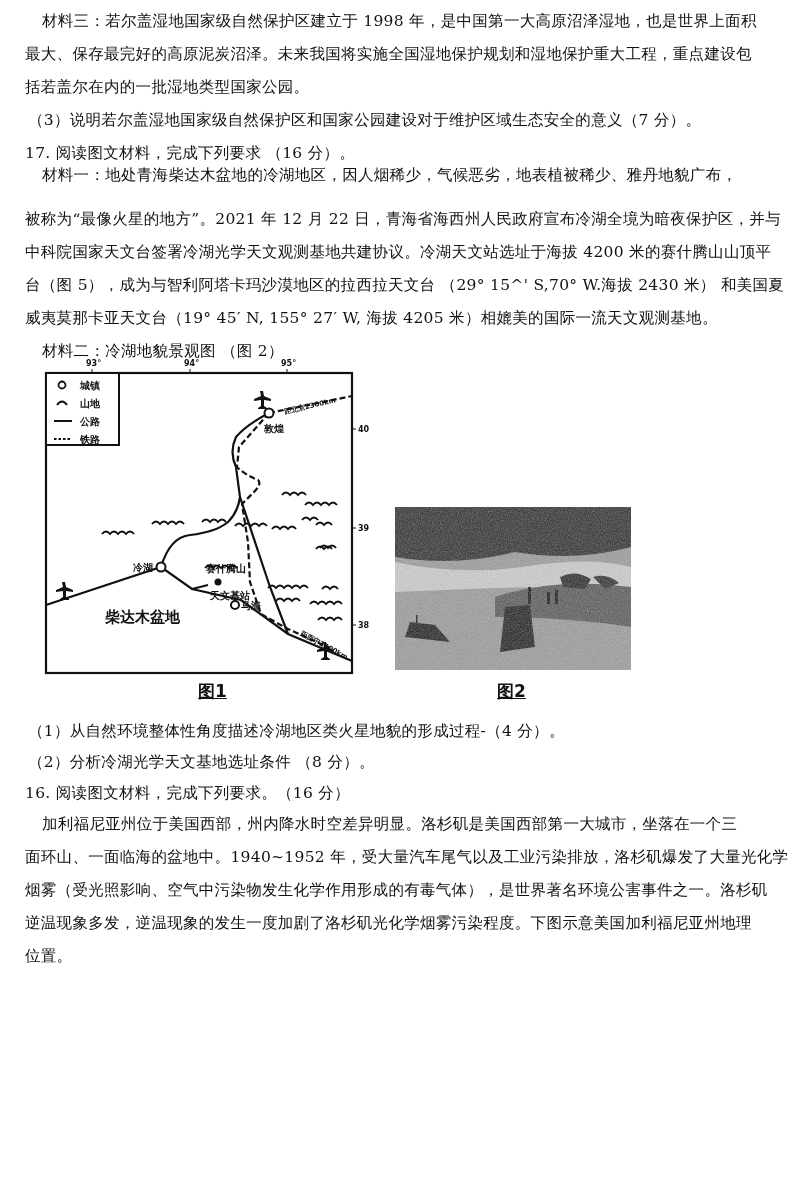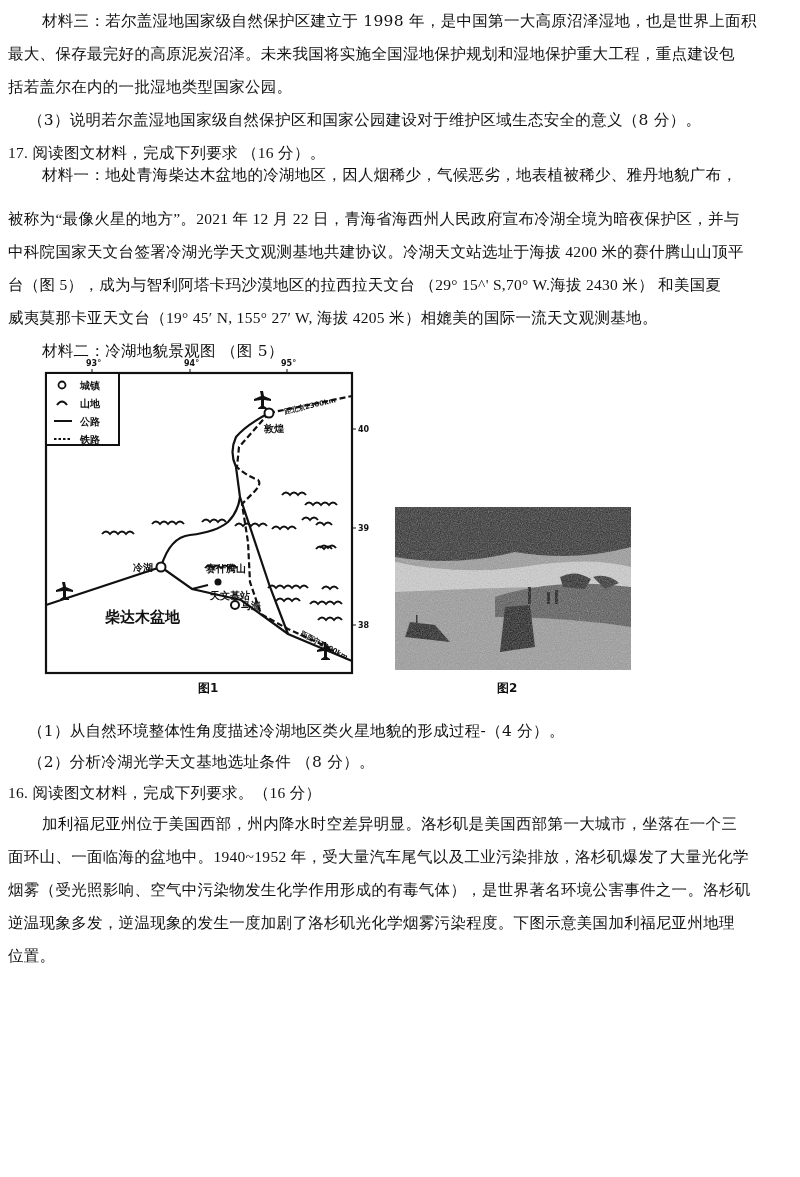--- a/index.html
+++ b/index.html
@@ -1,42 +1,42 @@
 <!DOCTYPE html>
 <html><head>
 <meta charset="utf-8">
 <style>
   html, body { margin:0; padding:0; background:#fff; }
   body { width:800px; height:1177px; position:relative; overflow:hidden;
          font-family:"DejaVu Serif", serif; color:#111; }
   .line { position:absolute; left:0; font-size:15.5px; line-height:20px; white-space:nowrap; letter-spacing:0.3px; }
   .indent { left:42px; }
-  .flush { left:8px;font-family:Liberation Serif, serif; }
+  .flush { left:25px; }
   .q { left:28px; }
   #map { position:absolute; left:30px; top:352px; width:340px; height:330px; }
   #map text { font-family:"DejaVu Sans", sans-serif; font-weight:bold; fill:#111; }
-  .fig-cap { position:absolute; font-family:"DejaVu Sans", sans-serif; font-weight:bold; font-size:12px; }
+  .fig-cap { position:absolute; font-family:"DejaVu Sans", sans-serif; font-weight:bold; font-size:17px;text-decoration:underline; }
   #photo { position:absolute; left:395px; top:507px; width:236px; height:163px; overflow:hidden; background:#333; }
 </style>
 </head>
 <body>
 
 <div class="line indent" style="top:11px">材料三：若尔盖湿地国家级自然保护区建立于 1998 年，是中国第一大高原沼泽湿地，也是世界上面积</div>
 <div class="line flush" style="top:44px">最大、保存最完好的高原泥炭沼泽。未来我国将实施全国湿地保护规划和湿地保护重大工程，重点建设包</div>
 <div class="line flush" style="top:77px">括若盖尔在内的一批湿地类型国家公园。</div>
-<div class="line q" style="top:110px">（3）说明若尔盖湿地国家级自然保护区和国家公园建设对于维护区域生态安全的意义（8 分）。</div>
+<div class="line q" style="top:110px">（3）说明若尔盖湿地国家级自然保护区和国家公园建设对于维护区域生态安全的意义（7 分）。</div>
 
 <div class="line flush" style="top:143px">17. 阅读图文材料，完成下列要求 （16 分）。</div>
 <div class="line indent" style="top:165px">材料一：地处青海柴达木盆地的冷湖地区，因人烟稀少，气候恶劣，地表植被稀少、雅丹地貌广布，</div>
 <div class="line flush" style="top:209px">被称为“最像火星的地方”。2021 年 12 月 22 日，青海省海西州人民政府宣布冷湖全境为暗夜保护区，并与</div>
 <div class="line flush" style="top:242px">中科院国家天文台签署冷湖光学天文观测基地共建协议。冷湖天文站选址于海拔 4200 米的赛什腾山山顶平</div>
 <div class="line flush" style="top:275px">台（图 5），成为与智利阿塔卡玛沙漠地区的拉西拉天文台 （29° 15^' S,70° W.海拔 2430 米） 和美国夏</div>
 <div class="line flush" style="top:308px">威夷莫那卡亚天文台（19° 45′ N, 155° 27′ W, 海拔 4205 米）相媲美的国际一流天文观测基地。</div>
 
-<div class="line indent" style="top:331px;top:341px">材料二：冷湖地貌景观图 （图 5）</div>
+<div class="line indent" style="top:331px;top:341px">材料二：冷湖地貌景观图 （图 2）</div>
 
 <svg id="map" viewBox="0 0 340 330">
 
   <rect x="16" y="21" width="306" height="300" fill="none" stroke="#111" stroke-width="2.2"></rect>
 
   <g font-size="8">
     <line x1="62" y1="17" x2="62" y2="21" stroke="#111"></line>
     <text x="56" y="14">93°</text>
     <line x1="160" y1="17" x2="160" y2="21" stroke="#111"></line>
     <text x="154" y="14">94°</text>

